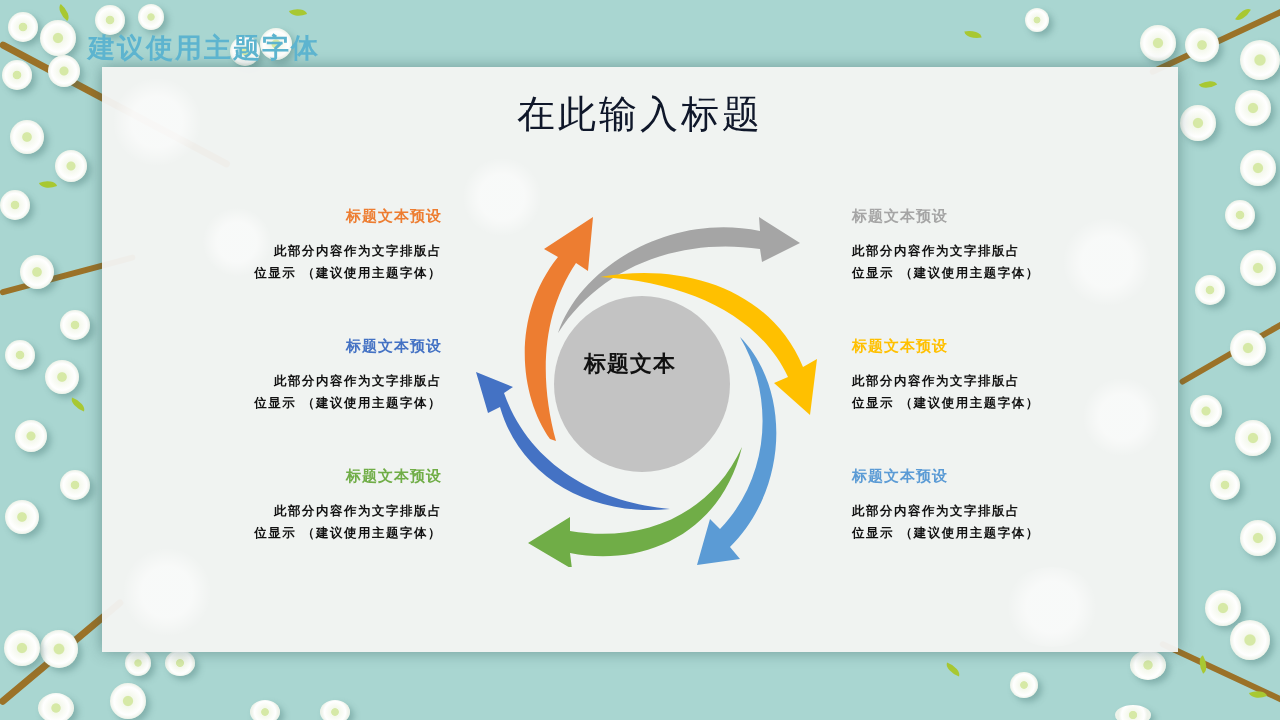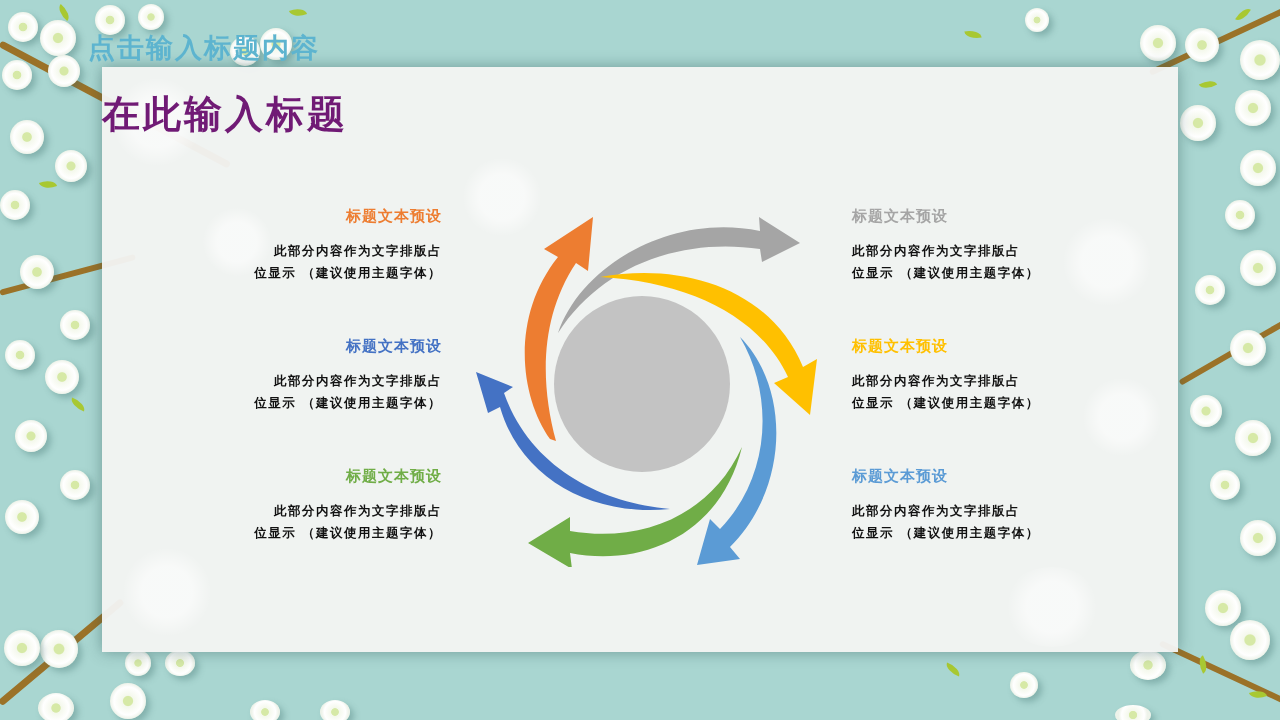--- a/index.html
+++ b/index.html
@@ -4,21 +4,21 @@
 <style>
   html,body{margin:0;padding:0;}
   body{width:1280px;height:720px;overflow:hidden;position:relative;background:#a9d6d1;font-family:"DejaVu Serif","Liberation Serif",serif;}
   .bg{position:absolute;inset:0;overflow:hidden;}
   .branch{position:absolute;background:#9b7228;border-radius:4px;transform-origin:left center;}
   .flower{position:absolute;border-radius:50%;background:radial-gradient(circle at 50% 50%,#d6e9a6 0 18%,#f4f8ec 22%,#ffffff 55%,#eef3ea 70%);box-shadow:4px 4px 6px rgba(60,110,105,0.35);}
   .leaf{position:absolute;width:16px;height:9px;background:#a8c832;border-radius:0 100% 0 100%;}
   .corner-title{position:absolute;left:88px;top:30px;font-size:27px;font-weight:bold;color:#5db4cf;letter-spacing:2px;z-index:3;font-family:"DejaVu Serif",serif;}
   .panel{position:absolute;left:102px;top:67px;width:1076px;height:585px;background:rgba(243,244,243,0.96);box-shadow:0 0 14px rgba(40,80,80,0.45);z-index:2;}
   .panel-fl{position:absolute;border-radius:50%;background:radial-gradient(circle,#ffffff 0 40%,rgba(255,255,255,0) 70%);opacity:.55;}
-  .main-title{position:absolute;left:0;right:0;top:22px;font-size:38px;font-weight:bold;color:#701a75;letter-spacing:3px;}
+  .main-title{position:absolute;left:0;right:0;top:22px;text-align:center;font-size:38px;font-weight:normal;color:#0f172a;letter-spacing:3px;}
   .block{position:absolute;width:240px;}
   .block .t{font-size:15px;font-weight:bold;letter-spacing:1px;margin-bottom:14px;}
   .block .d{font-size:12.5px;font-weight:bold;color:#111;line-height:22px;letter-spacing:1.5px;}
   .left .t,.left .d{text-align:right;}
   .left{left:100px;}
   .right{left:750px;}
   svg.cycle{position:absolute;left:368px;top:140px;}
   .center-text{position:absolute;left:458px;top:280px;width:140px;text-align:center;font-size:22px;font-weight:bold;color:#111;line-height:32px;letter-spacing:1px;}
 </style>
 </head>
@@ -84,21 +84,21 @@
   <div class="leaf" style="left:70px;top:400px;transform:rotate(20deg);"></div>
   <div class="leaf" style="left:1200px;top:80px;transform:rotate(-30deg);"></div>
   <div class="leaf" style="left:1235px;top:10px;transform:rotate(-60deg);"></div>
   <div class="leaf" style="left:1195px;top:660px;transform:rotate(60deg);"></div>
   <div class="leaf" style="left:1250px;top:690px;transform:rotate(-20deg);"></div>
   <div class="leaf" style="left:290px;top:8px;transform:rotate(-20deg);"></div>
   <div class="leaf" style="left:965px;top:30px;transform:rotate(-10deg);"></div>
   <div class="leaf" style="left:945px;top:665px;transform:rotate(20deg);"></div>
 </div>
 
-<div class="corner-title">点击输入标题内容</div>
+<div class="corner-title">建议使用主题字体</div>
 
 <div class="panel">
   <div class="panel-fl" style="left:10px;top:10px;width:90px;height:90px;"></div>
   <div class="panel-fl" style="left:100px;top:140px;width:70px;height:70px;"></div>
   <div class="panel-fl" style="left:360px;top:90px;width:80px;height:80px;"></div>
   <div class="panel-fl" style="left:960px;top:150px;width:90px;height:90px;"></div>
   <div class="panel-fl" style="left:980px;top:310px;width:80px;height:80px;"></div>
   <div class="panel-fl" style="left:20px;top:480px;width:90px;height:90px;"></div>
   <div class="panel-fl" style="left:900px;top:500px;width:100px;height:80px;"></div>
 
@@ -146,14 +146,15 @@
     <path fill="#ffc000" d="M130,70 C210,55 300,80 333,160 L347,152 L340,208 L304,176 L318,170 C290,110 220,75 130,70 Z"></path>
 
     <path fill="#5b9bd5" d="M270,130 C320,180 320,280 260,340 L270,352 L227,358 L240,312 L250,322 C300,270 305,190 270,130 Z"></path>
 
     <path fill="#70ad47" d="M272,240 C250,330 170,360 100,346 L102,362 L58,336 L100,310 L100,324 C170,336 240,310 272,240 Z"></path>
 
     <path fill="#4472c4" d="M200,302 C120,310 50,270 30,200 L18,206 L6,165 L43,180 L34,186 C60,260 130,296 200,302 Z"></path>
   </svg>
 
   <div class="center-text">
+    <div>标题文本</div>
   </div>
 </div>
 
 </body></html>

